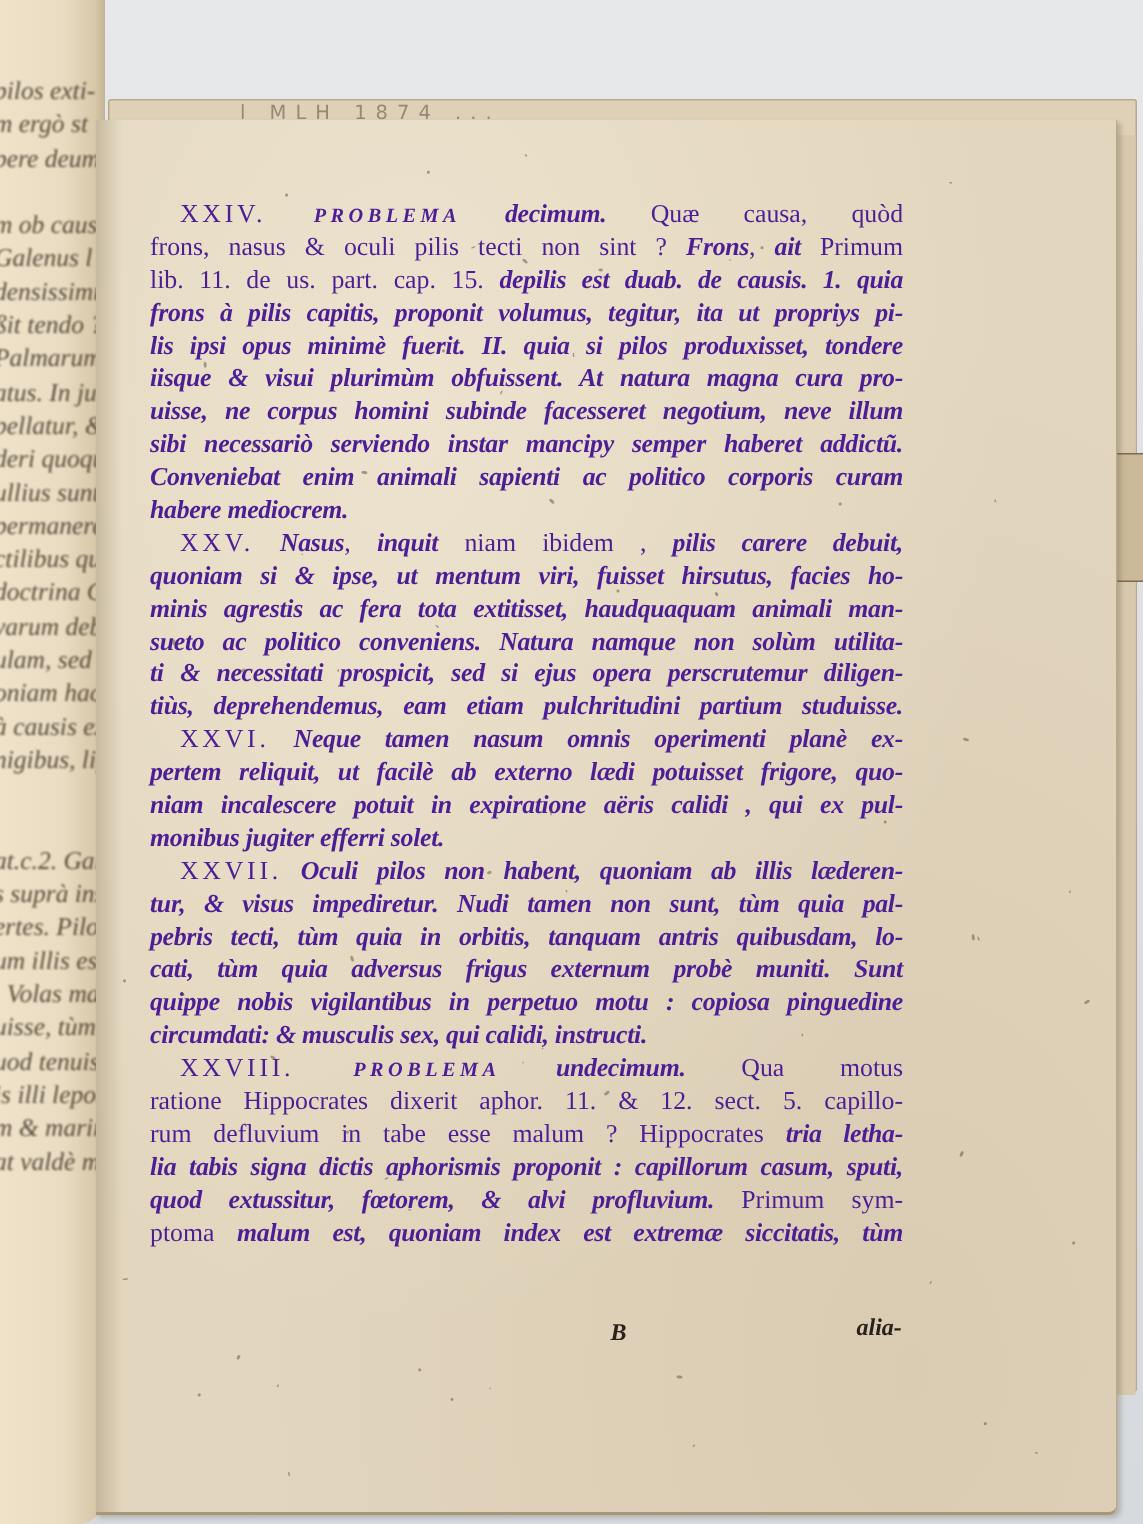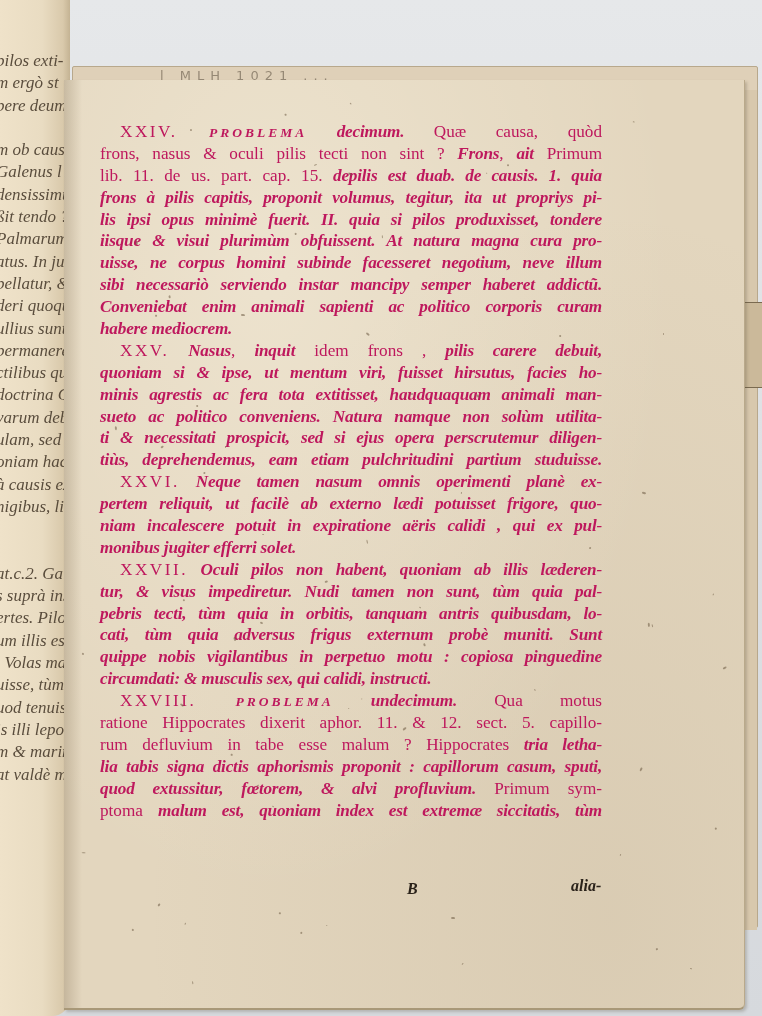--- a/index.html
+++ b/index.html
@@ -53,22 +53,22 @@
       radial-gradient(ellipse at 80% 90%, rgba(150,130,100,.12), rgba(0,0,0,0) 60%);
     border-right:1px solid #b9a98b; border-bottom:2px solid #a89878;
     border-radius:0 0 6px 0;
     box-shadow: 2px 2px 3px rgba(80,70,50,.25);
   }
   .left-gutter-shadow {
     position:absolute; left:64px; top:80px; width:18px; height:928px;
     background:linear-gradient(90deg, rgba(120,100,70,.28), rgba(0,0,0,0));
   }
   .text-block {
-    position:absolute; left:100px; top:121px; width:502px;
-    color:#be185d; font-size:17.2px; line-height:21.9px;
+    position:absolute; left:100px; top:132px; width:502px;
+    color:#4c1d95; font-size:17.2px; line-height:21.9px;
   }
   .line { display:block; white-space:nowrap; text-align:justify; text-align-last:justify; height:21.9px; }
   .line.last { text-align-last:left; }
   .line.indent { padding-left:20px; }
   .roman { font-style:normal; }
   .ital { font-style:italic; font-weight:bold; letter-spacing:-0.2px; }
   .caps-ital { font-style:italic; font-weight:bold; letter-spacing:3px; font-size:13.5px; }
   .numeral { letter-spacing:2.5px; }
   .sig {
     position:absolute; left:407px; top:880px; font-style:italic; font-weight:bold;
@@ -80,21 +80,21 @@
   }
   .speck { position:absolute; background:#6b5a42; border-radius:50%; opacity:.55; }
 </style>
 </head>
 <body>
 
 <div class="backdrop"></div>
 <div class="under-page"></div>
 <div class="under-page-2"></div>
 <div class="tab-flap"></div>
-<div class="under-header-strip">l MLH  1021 ...</div>
+<div class="under-header-strip">l MLH  1874 ...</div>
 
 <div class="left-page">
   <div class="left-lines" id="left-lines">
       <span class="left-line">pilos exti-</span>
       <span class="left-line">m ergò st</span>
       <span class="left-line">pere deum</span>
       <span class="left-line">&nbsp;</span>
       <span class="left-line">m ob causs</span>
       <span class="left-line"> Galenus l</span>
       <span class="left-line">densissimus</span>
@@ -134,21 +134,21 @@
     <span class="line indent"><span class="numeral">XXIV.</span><span class="caps-ital"> PROBLEMA</span><span class="ital"> decimum.</span><span class="roman">  Quæ causa, quòd</span></span>
     <span class="line"><span class="roman">frons, nasus &amp; oculi pilis tecti non sint ? </span><span class="ital">Frons</span><span class="roman">, </span><span class="ital">ait</span><span class="roman"> Primum</span></span>
     <span class="line"><span class="roman">lib. 11. de us. part. cap. 15. </span><span class="ital">depilis est duab. de causis.  1. quia</span></span>
     <span class="line"><span class="ital">frons à pilis capitis, proponit volumus, tegitur, ita ut propriys pi-</span></span>
     <span class="line"><span class="ital">lis ipsi opus minimè fuerit.  II. quia si pilos produxisset, tondere</span></span>
     <span class="line"><span class="ital">iisque &amp; visui plurimùm obfuissent.  At natura magna cura pro-</span></span>
     <span class="line"><span class="ital">uisse, ne corpus homini subinde facesseret negotium, neve illum</span></span>
     <span class="line"><span class="ital">sibi necessariò serviendo instar mancipy semper haberet addictũ.</span></span>
     <span class="line"><span class="ital">Conveniebat enim animali sapienti ac politico corporis curam</span></span>
     <span class="line last"><span class="ital">habere mediocrem.</span></span>
-    <span class="line indent"><span class="numeral">XXV.</span><span class="ital">  Nasus</span><span class="roman">, </span><span class="ital">inquit</span><span class="roman"> idem frons , </span><span class="ital">pilis carere debuit,</span></span>
+    <span class="line indent"><span class="numeral">XXV.</span><span class="ital">  Nasus</span><span class="roman">, </span><span class="ital">inquit</span><span class="roman"> niam ibidem , </span><span class="ital">pilis carere debuit,</span></span>
     <span class="line"><span class="ital">quoniam si &amp; ipse, ut mentum viri, fuisset hirsutus, facies ho-</span></span>
     <span class="line"><span class="ital">minis agrestis ac fera tota extitisset, haudquaquam animali man-</span></span>
     <span class="line"><span class="ital">sueto ac politico conveniens.  Natura namque non solùm utilita-</span></span>
     <span class="line"><span class="ital">ti &amp; necessitati prospicit, sed si ejus opera perscrutemur diligen-</span></span>
     <span class="line"><span class="ital">tiùs, deprehendemus, eam etiam pulchritudini partium studuisse.</span></span>
     <span class="line indent"><span class="numeral">XXVI.</span><span class="ital">  Neque tamen nasum omnis operimenti planè ex-</span></span>
     <span class="line"><span class="ital">pertem reliquit, ut facilè ab externo lædi potuisset frigore, quo-</span></span>
     <span class="line"><span class="ital">niam incalescere potuit in expiratione aëris calidi , qui ex pul-</span></span>
     <span class="line last"><span class="ital">monibus jugiter efferri solet.</span></span>
     <span class="line indent"><span class="numeral">XXVII.</span><span class="ital">  Oculi pilos non habent, quoniam ab illis læderen-</span></span>

